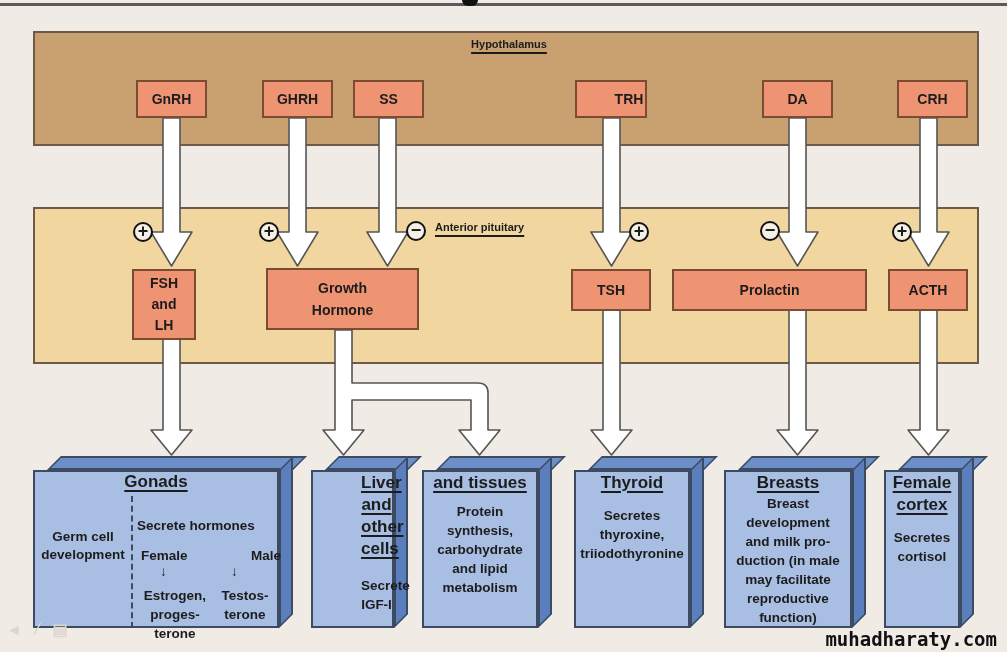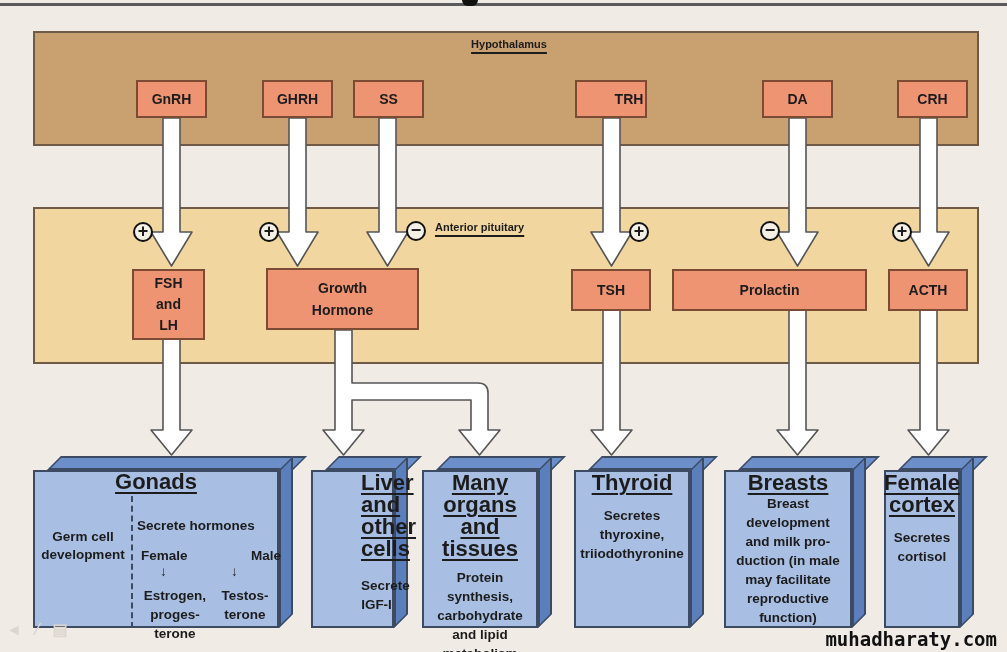--- a/index.html
+++ b/index.html
@@ -39,21 +39,21 @@
     text-align:center;
   }
   .tbox .top {
     position:absolute; top:0; height:14px; background:#6c8fc9; border:2px solid #3c4a62; box-sizing:border-box;
     transform:skewX(-45deg); transform-origin:bottom left;
   }
   .tbox .side {
     position:absolute; right:0; width:14px; background:#5b7fbd; border:2px solid #3c4a62; box-sizing:border-box;
     transform:skewY(-45deg); transform-origin:top left;
   }
-  .t-title { font-size:22px; line-height:22px; text-decoration:underline; text-decoration-thickness:2px; text-underline-offset:3px; display:block; }
+  .t-title { font-size:17px; line-height:22px; text-decoration:underline; text-decoration-thickness:2px; text-underline-offset:3px; display:block; }
   .t-body { font-size:13.5px; line-height:19px; display:block; }
 
   .watermark {
     position:absolute; right:6px; bottom:2px; font-family:"DejaVu Sans Mono", monospace;
     font-size:19px; font-weight:bold; color:#111; background:#f1ebe5; padding:0 4px;
   }
   .nav-faded { position:absolute; left:6px; top:620px; color:#dcd6cf; font-size:16px; letter-spacing:14px; }
 </style>
 </head>
 <body>
@@ -94,21 +94,21 @@
 <div class="hbox" style="left:762px;top:80px;width:71px;height:38px;">DA</div>
 <div class="hbox" style="left:897px;top:80px;width:71px;height:38px;">CRH</div>
 
 <div class="sign" style="left:133px;top:222px;">+</div>
 <div class="sign" style="left:259px;top:222px;">+</div>
 <div class="sign" style="left:406px;top:221px;">−</div>
 <div class="sign" style="left:629px;top:222px;">+</div>
 <div class="sign" style="left:760px;top:221px;">−</div>
 <div class="sign" style="left:892px;top:222px;">+</div>
 
-<div class="hbox" style="left:132px;top:269px;width:73px;height:71px;line-height:21px;flex-direction:column;">
+<div class="hbox" style="left:132px;top:269px;width:64px;height:71px;line-height:21px;flex-direction:column;">
   <span>FSH</span>
   <span>and</span>
   <span>LH</span>
 </div>
 <div class="hbox" style="left:266px;top:268px;width:153px;height:62px;flex-direction:column;">
   <span>Growth</span>
   <span>Hormone</span>
 </div>
 <div class="hbox" style="left:571px;top:269px;width:80px;height:42px;">TSH</div>
 <div class="hbox" style="left:672px;top:269px;width:195px;height:42px;">Prolactin</div>
@@ -151,21 +151,20 @@
     <span class="t-title">cells</span>
     <span class="t-body" style="margin-top:16px;">Secrete</span>
     <span class="t-body">IGF-I</span>
   </div>
 </div>
 
 <div class="tbox" style="left:422px;top:456px;width:130px;height:172px;">
   <div class="top" style="left:14px;width:116px;"></div>
   <div class="side" style="top:14px;height:158px;"></div>
   <div class="face" style="width:116px;height:158px;">
-    <span class="t-title" style="margin-left:-4px;margin-right:-4px;">Many organs</span>
     <span class="t-title">and tissues</span>
     <div style="margin-top:8px;">
       <span class="t-body">Protein</span>
       <span class="t-body">synthesis,</span>
       <span class="t-body">carbohydrate</span>
       <span class="t-body">and lipid</span>
       <span class="t-body">metabolism</span>
     </div>
   </div>
 </div>

